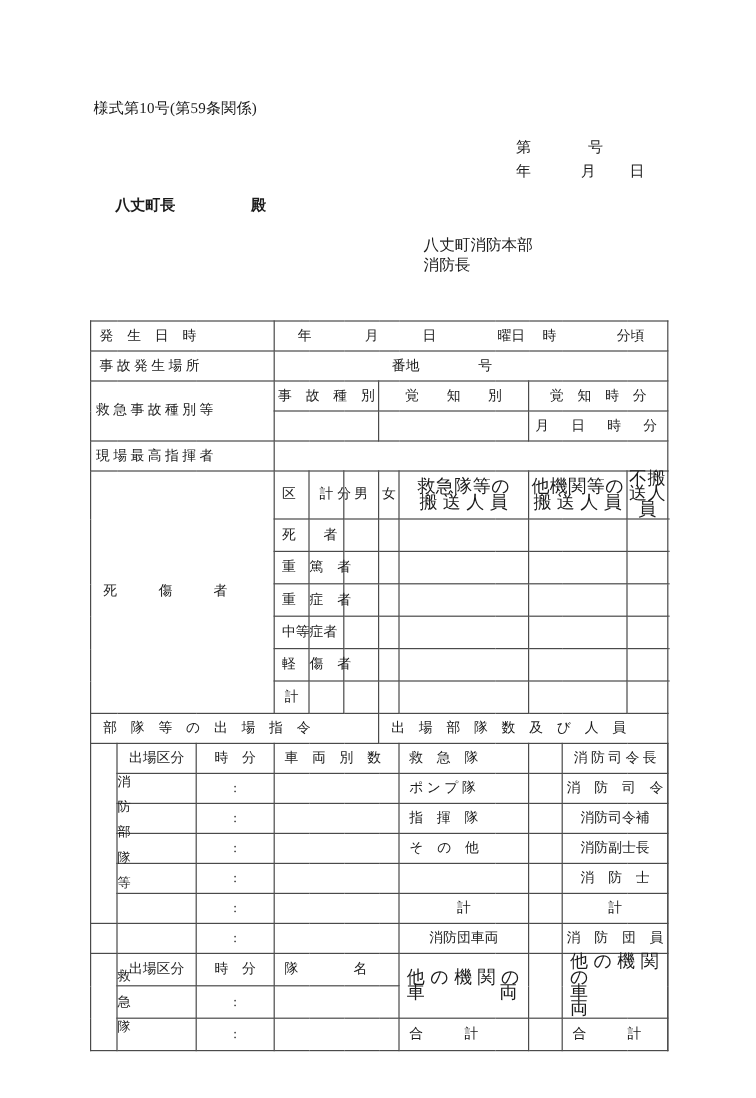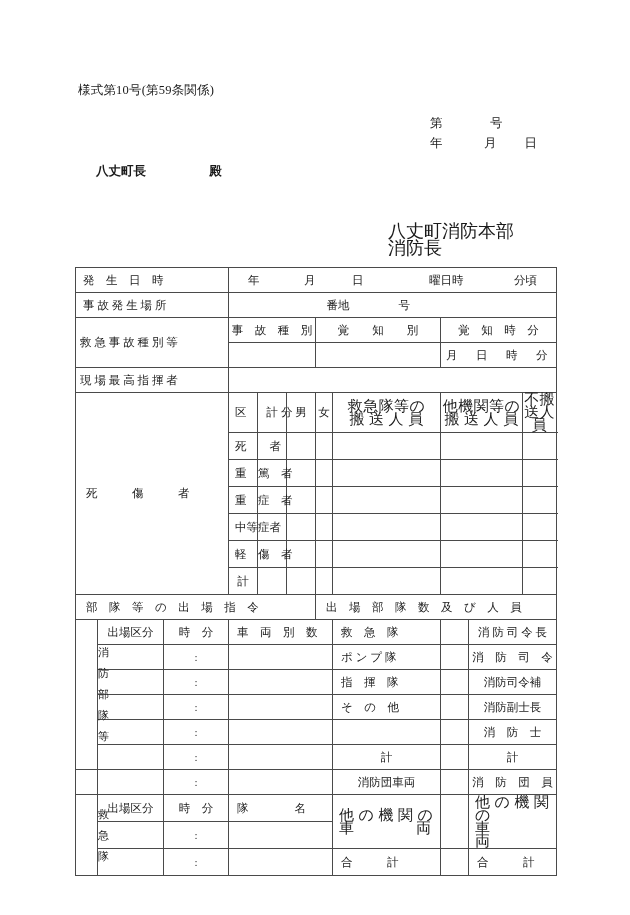--- a/index.html
+++ b/index.html
@@ -57,26 +57,25 @@
     white-space: nowrap;
     font-weight: bold;
   }
   .addressee .dono {
     display: inline-block;
     margin-left: 60px;
   }
 
   .issuer {
     position: absolute;
-    left: 388px;
+    left: 353px;
     top: 195px;
-    font-size: 18px;
+    font-size: 13px;
     line-height: 17px;
     white-space: nowrap;
-    margin-top: 28px;
   }
 
   .doc-title {
     position: absolute;
     left: 0;
     top: 238px;
     width: 630px;
     text-align: center;
     font-size: 13.5px;
     letter-spacing: 4.5px;
@@ -190,21 +189,21 @@
     <tbody>
         <tr>
       <td colspan="3">
         <div class="just">発　生　日　時</div>
       </td>
       <td colspan="9">
         <div class="inline-fields">
           <span style="width:56px;text-align:left">年</span>
           <span style="width:48px;text-align:left">月</span>
           <span style="width:48px;text-align:left">日</span>
-          <span style="width:52px;text-align:right">曜日</span>
+          <span style="width:52px;text-align:center">曜日</span>
           <span style="width:45px;text-align:left">時</span>
           <span style="width:40px;text-align:right">分頃</span>
         </div>
       </td>
     </tr>
 
     <tr>
       <td colspan="3">
         <div class="just">事 故 発 生 場 所</div>
       </td>

